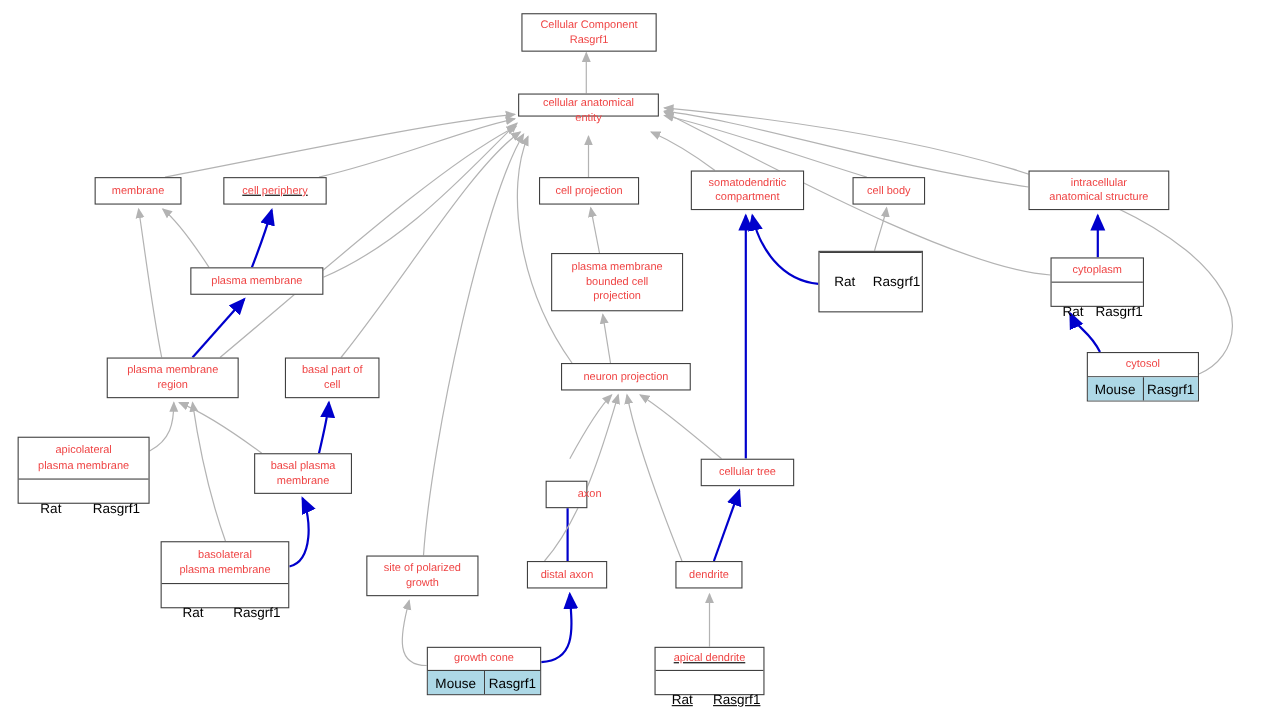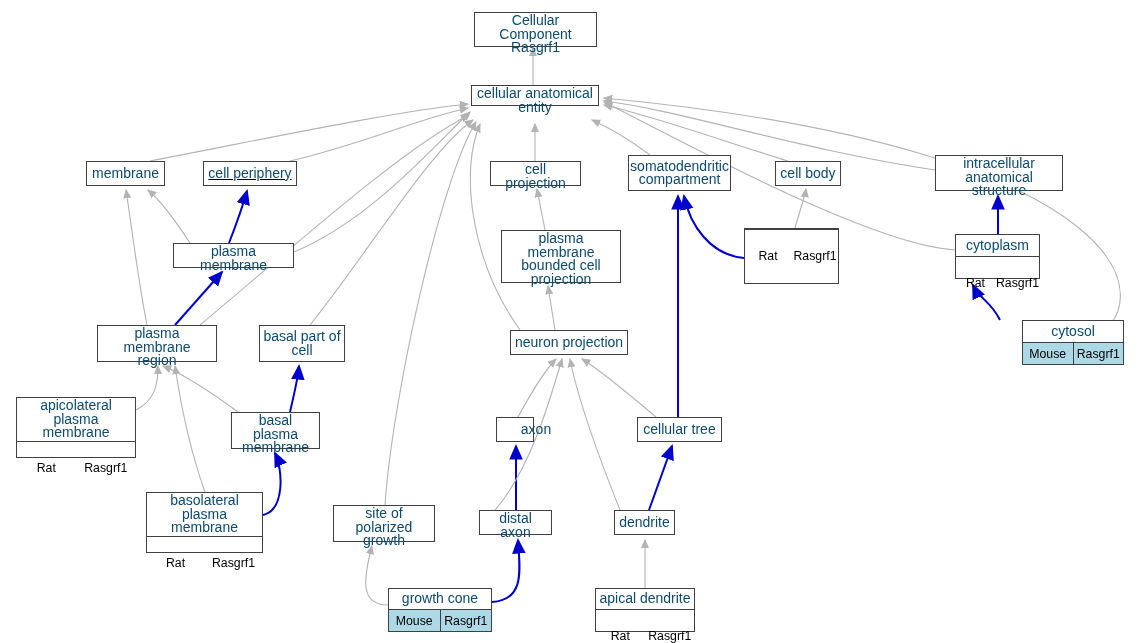--- a/index.html
+++ b/index.html
@@ -2,21 +2,21 @@
 <html><head>
 <meta charset="utf-8">
 <style>
   html,body{margin:0;padding:0;background:#ffffff;}
   body{font-family:"Liberation Sans",sans-serif;}
   #canvas{position:relative;width:1147px;height:643px;background:#fff;overflow:hidden;}
   #edges{position:absolute;left:0;top:0;width:1147px;height:643px;pointer-events:none;}
   .node{position:absolute;box-sizing:border-box;background:#ffffff;border:1.3px solid #404040;
         display:flex;flex-direction:column;}
   .node .title{flex:1;display:flex;align-items:center;justify-content:center;text-align:center;
-        font-size:14px;color:#0c4a6e;line-height:13.5px;padding:1px 3px;white-space:pre-line;}
+        font-size:10px;color:#ef4444;line-height:13.5px;padding:1px 3px;white-space:pre-line;}
   .node .annot{display:flex;border-top:1.3px solid #404040;height:21px;}
   .node .annot .cell{flex:1;display:flex;align-items:center;justify-content:center;
         font-size:12.3px;color:#000;}
   .node .annot .cell.first{border-right:1.3px solid #404040;}
   .gold .annot .cell{background:#f97316;margin-top:26px;}
   .blue .annot .cell{background:#add8e6;}
 </style>
 </head>
 <body>
 
@@ -117,21 +117,21 @@
           <div class="cell">Rasgrf1</div>
         </div>
       </div>
       <div class="node gold" style="left: 955px; top: 234px; width: 85px; height: 45px;">
         <div class="title">cytoplasm</div>
         <div class="annot">
           <div class="cell first">Rat</div>
           <div class="cell">Rasgrf1</div>
         </div>
       </div>
-      <div class="node blue" style="left: 988px; top: 320px; width: 102px; height: 45px; margin-left: 34px;">
+      <div class="node blue" style="left: 988px; top: 320px; width: 102px; height: 45px;">
         <div class="title">cytosol</div>
         <div class="annot">
           <div class="cell first">Mouse</div>
           <div class="cell">Rasgrf1</div>
         </div>
       </div>
       <div class="node" style="left: 97px; top: 325px; width: 120px; height: 37px;">
         <div class="title">plasma membrane
 region</div>
       </div>
@@ -147,21 +147,21 @@
 plasma membrane</div>
         <div class="annot">
           <div class="cell first">Rat</div>
           <div class="cell">Rasgrf1</div>
         </div>
       </div>
       <div class="node" style="left: 231px; top: 412px; width: 89px; height: 37px;">
         <div class="title">basal plasma
 membrane</div>
       </div>
-      <div class="node" style="left: 496px; top: 417px; width: 24px; height: 25px; padding-left: 36px;">
+      <div class="node" style="left: 496px; top: 437px; width: 24px; height: 25px; padding-left: 36px;">
         <div class="title">axon</div>
       </div>
       <div class="node" style="left: 637px; top: 417px; width: 85px; height: 25px;">
         <div class="title">cellular tree</div>
       </div>
       <div class="node gold" style="left: 146px; top: 492px; width: 117px; height: 61px;">
         <div class="title">basolateral
 plasma membrane</div>
         <div class="annot">
           <div class="cell first">Rat</div>
@@ -178,21 +178,21 @@
       <div class="node" style="left: 614px; top: 510px; width: 61px; height: 25px;">
         <div class="title">dendrite</div>
       </div>
       <div class="node blue" style="left: 388px; top: 588px; width: 104px; height: 44px;">
         <div class="title">growth cone</div>
         <div class="annot">
           <div class="cell first">Mouse</div>
           <div class="cell">Rasgrf1</div>
         </div>
       </div>
-      <div class="node gold" style="left: 595px; top: 588px; width: 100px; height: 44px;">
+      <div class="node gold" style="left: 595px; top: 588px; width: 100px; height: 44px; text-decoration: underline;">
         <div class="title">apical dendrite</div>
         <div class="annot">
           <div class="cell first">Rat</div>
           <div class="cell">Rasgrf1</div>
         </div>
       </div>
     </div>
 
 </div>
 

